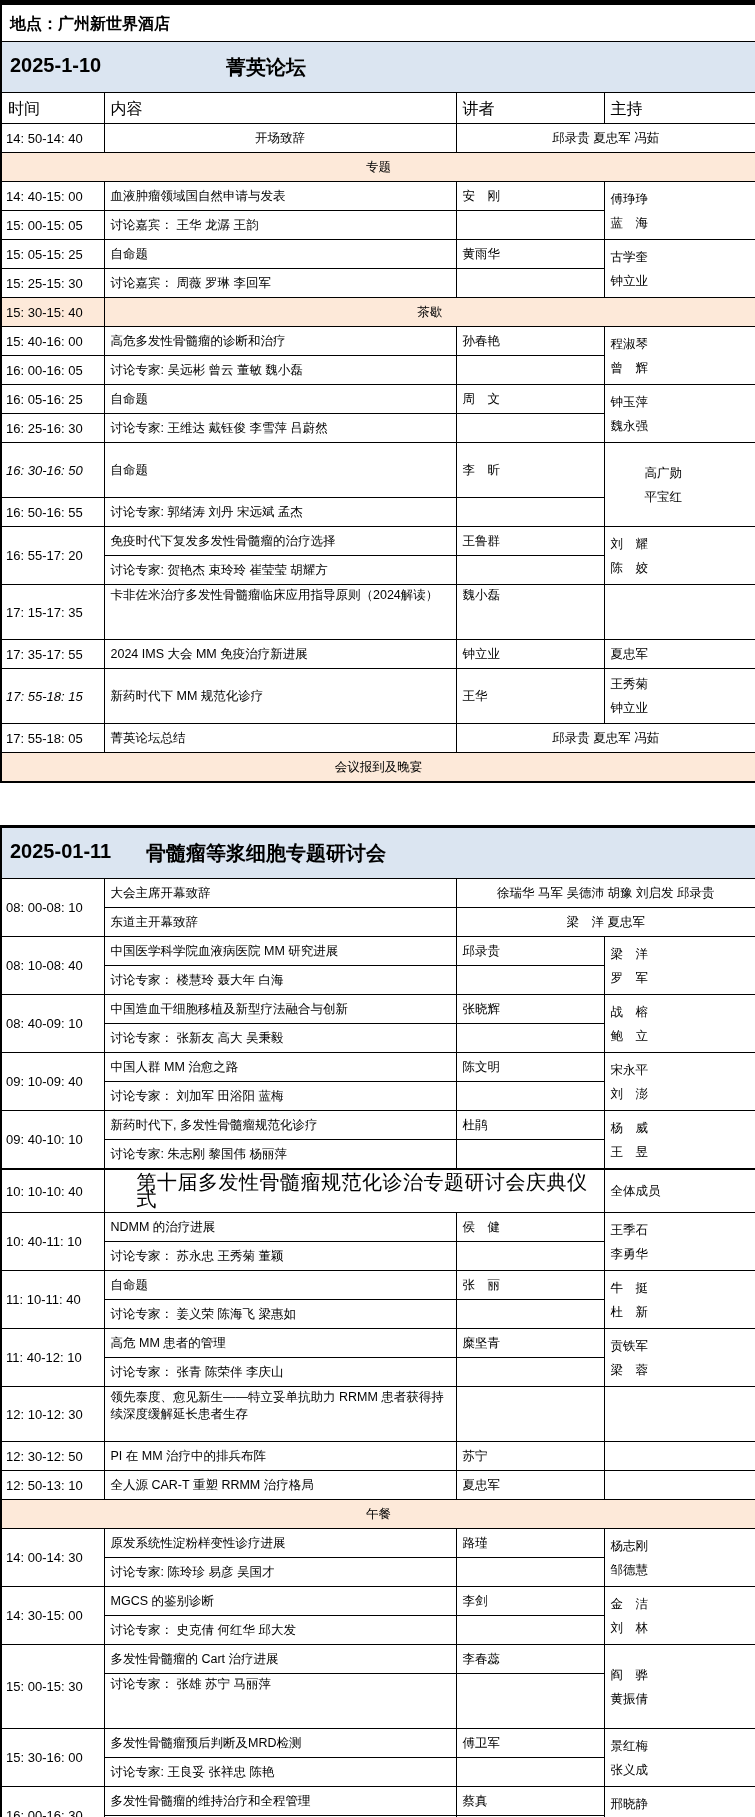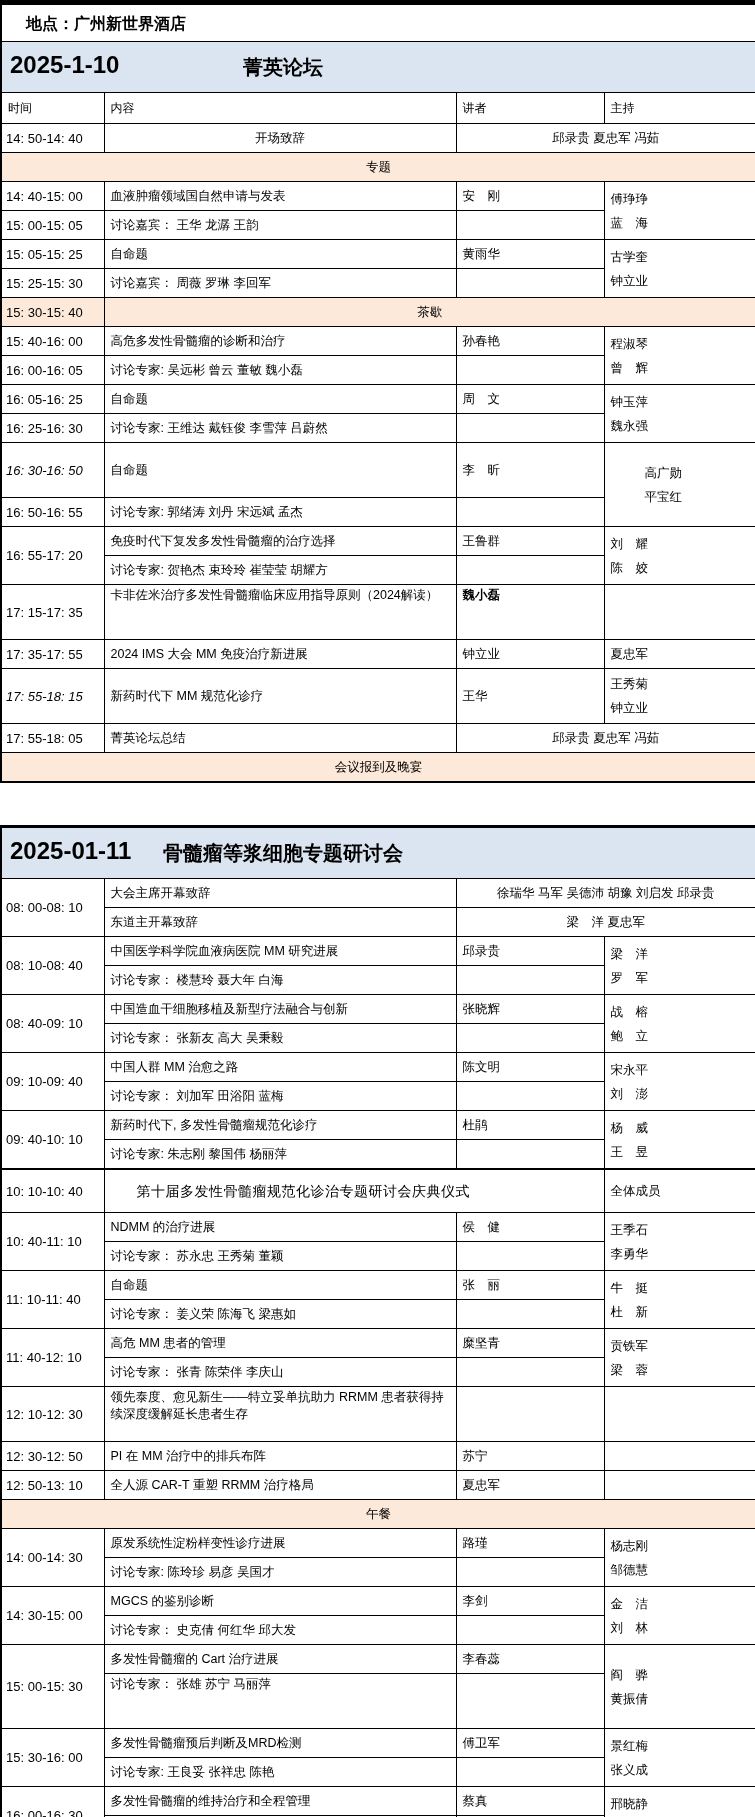--- a/index.html
+++ b/index.html
@@ -8,28 +8,28 @@
   table{border-collapse:collapse;table-layout:fixed;width:755px;background:#fff;}
   #tbl1{border:2px solid var(--bd,#000);border-top:5px solid var(--bd,#000);}
   #tbl2{border:2px solid var(--bd,#000);border-top:3px solid var(--bd,#000);margin-top:42px;}
   td{border:1px solid var(--bd,#000);padding:2px 6px;font-size:12.5px;line-height:17px;
      vertical-align:middle;height:24px;overflow:hidden;word-break:break-all;}
   tr.banner td{background:var(--banner,#fde9d9);}
   td.time{white-space:nowrap;font-size:13px;padding-left:4px;}
   td.ct{text-align:center;}
   td.pre{white-space:pre-line;line-height:24px;}
   td.top{vertical-align:top;margin-top:33px;}
-  td.big{font-size:14px;letter-spacing:0.5px;font-family:"Liberation Serif","DejaVu Serif",serif;padding-left:32px;}
+  td.big{font-size:20px;letter-spacing:0.5px;font-family:"Liberation Serif","DejaVu Serif",serif;padding-left:32px;}
   tr.thick-top td{border-top:2px solid var(--bd,#000);}
-  tr.loc-row td{font-weight:bold;font-size:16px;height:32px;padding-left:24px;}
+  tr.loc-row td{font-weight:bold;font-size:16px;height:32px;padding-left:8px;}
   tr.sec-header td{background:var(--hdr,#dbe5f1);height:46px;position:relative;padding-left:8px;}
-  .sec-date{font-weight:bold;font-size:24px;}
-  .sec-title{position:absolute;left:105px;top:0;width:352px;height:100%;display:flex;
+  .sec-date{font-weight:bold;font-size:20px;}
+  .sec-title{position:absolute;left:88px;top:0;width:352px;height:100%;display:flex;
              align-items:center;justify-content:center;font-weight:bold;font-size:20px;}
-  tr.col-header td{height:26px;font-size:12px;}
+  tr.col-header td{height:26px;font-size:16px;}
 </style>
 </head>
 <body>
 
 <div class="page">
 
   <table id="tbl1">
     <colgroup>
       <col style="width:103px">
         <col style="width:352px">
@@ -131,21 +131,21 @@
           <td rowspan="2" class="pre">刘　耀
 陈　姣</td>
         </tr>
         <tr>
           <td>讨论专家: 贺艳杰 束玲玲 崔莹莹 胡耀方</td>
           <td></td>
         </tr>
         <tr>
           <td class="time" style="height: 50px;">17: 15-17: 35</td>
           <td class="top" style="height: 50px;">卡非佐米治疗多发性骨髓瘤临床应用指导原则（2024解读）</td>
-          <td class="top" style="height: 50px; font-weight: bold;">魏小磊</td>
+          <td class="top" style="height: 50px;">魏小磊</td>
           <td style="height: 50px;"></td>
         </tr>
         <tr>
           <td class="time">17: 35-17: 55</td>
           <td>2024 IMS 大会 MM 免疫治疗新进展</td>
           <td>钟立业</td>
           <td>夏忠军</td>
         </tr>
         <tr>
           <td class="time" style="height: 50px; font-style: italic;">17: 55-18: 15</td>

